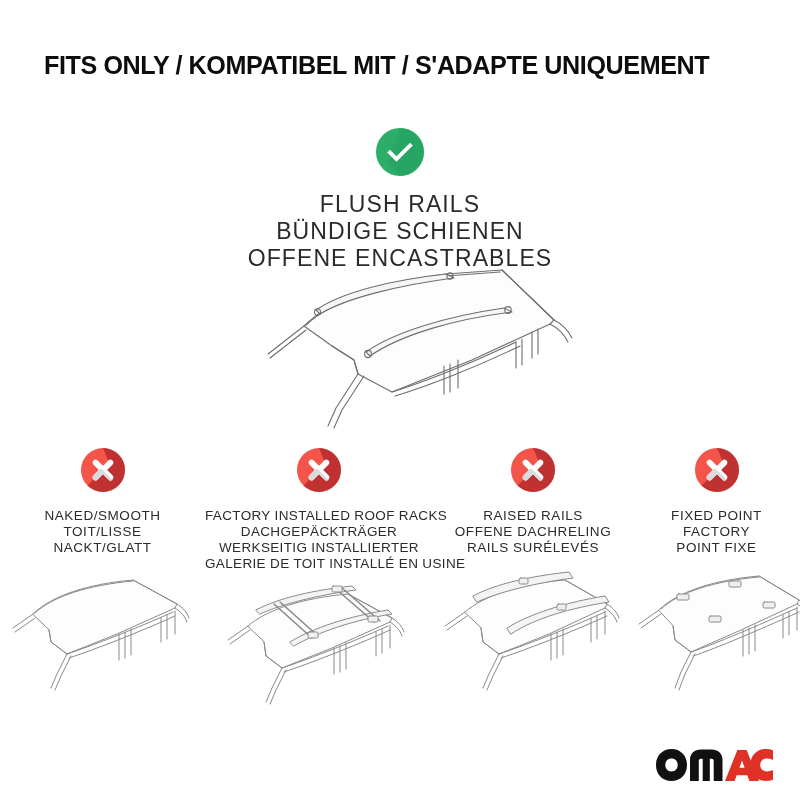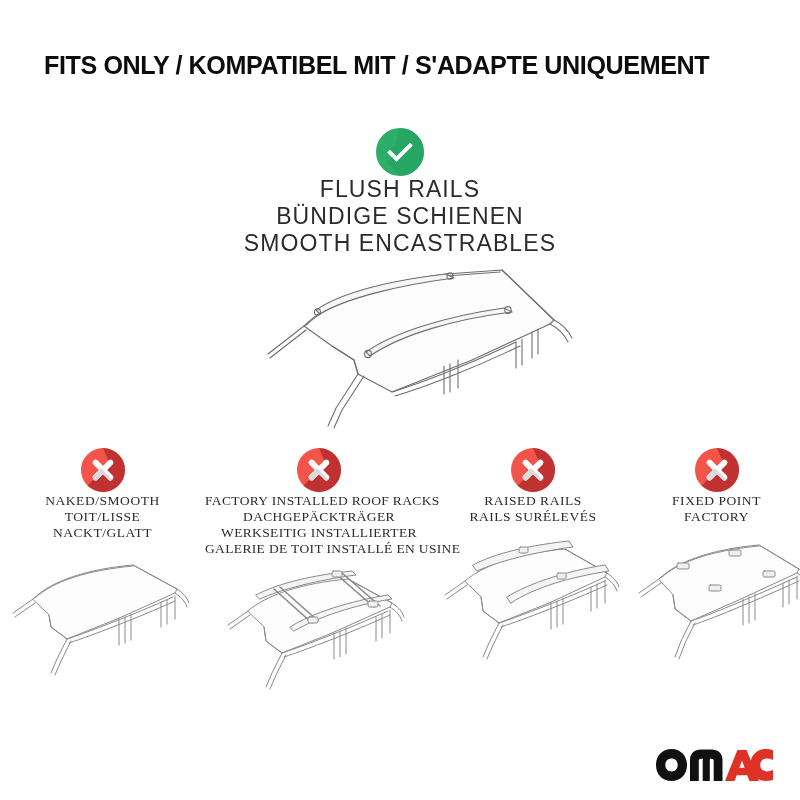--- a/index.html
+++ b/index.html
@@ -40,21 +40,21 @@
   }
   .check-badge {
     width: 48px;
     height: 48px;
     margin: 0 auto;
     position: relative;
   }
   .check-badge svg { display: block; }
 
   #hero-labels {
-    margin-top: 0;
+    margin-top: 15px;
     line-height: 1.17;
   }
   #hero-labels div {
     font-size: 23px;
     font-weight: 400;
     letter-spacing: 1.1px;
     color: #2b2b2b;
   }
 
   
@@ -87,23 +87,22 @@
 
   .x-badge {
     width: 44px;
     height: 44px;
     margin: 0 auto;
     position: relative;
   }
   .x-badge svg { display: block; }
 
   .option-labels {
-    margin-top: 1px;
+    margin-top: 16px;
     line-height: 1.18;
-    font-family: Liberation Serif, serif;
   }
   .option-labels div {
     font-size: 13.5px;
     font-weight: 400;
     letter-spacing: 0.55px;
     color: #2b2b2b;
     white-space: nowrap;
   }
   .col-1 .option-labels div { letter-spacing: 0.35px; }
 
@@ -134,21 +133,21 @@
     <svg viewBox="0 0 48 48" width="48" height="48" aria-hidden="true">
       <circle cx="24" cy="24" r="24" fill="#2CAE68"></circle>
       <path d="M24 0 A24 24 0 0 1 48 24 A24 24 0 0 1 24 48 L10.5 34.5 L19 26 L14 21 L19.5 15.5 Z" fill="#23A05C" opacity="0.55"></path>
       <path d="M11.2 24.4 L13.9 21.7 L20.5 28.3 L34.1 14.7 L36.8 17.4 L20.5 33.7 Z" fill="#ffffff"></path>
     </svg>
   </div>
 
   <div id="hero-labels">
     <div>FLUSH RAILS</div>
     <div>BÜNDIGE SCHIENEN</div>
-    <div>SMOOTH ENCASTRABLES</div>
+    <div>OFFENE ENCASTRABLES</div>
   </div>
 </div>
 
 <div id="hero-illustration">
   <svg viewBox="0 0 348 165" aria-hidden="true">
     <g fill="none" stroke="#6E6E6E" stroke-width="1.1" stroke-linejoin="round" stroke-linecap="round">
 
       <path d="M72 58 C 100 30, 150 14, 214 6 L 270 2 L 322 52 L 318 56 L 240 92 L 160 124 L 126 106 L 122 92 L 100 78 Z" fill="#fdfdfd"></path>
 
       <path d="M74 57 C 102 31, 152 16, 214 8 L 268 4"></path>
@@ -295,20 +294,21 @@
         <g transform="rotate(45 22 22)">
           <rect x="19.1" y="8.6" width="5.8" height="26.8" rx="2.6" fill="#ffffff"></rect>
           <rect x="8.6" y="19.1" width="26.8" height="5.8" rx="2.6" fill="#ffffff"></rect>
           <rect x="22" y="22" width="13.4" height="2.9" rx="1.4" fill="#D9DBDC"></rect>
           <rect x="19.1" y="22" width="5.8" height="13.4" rx="2.6" fill="#D9DBDC"></rect>
         </g>
       </svg>
     </div>
     <div class="option-labels">
       <div>RAISED RAILS</div>
+      <div>OFFENE DACHRELING</div>
       <div>RAILS SURÉLEVÉS</div>
     </div>
     <div class="option-illustration">
       <svg viewBox="0 0 196 128" width="196" height="128" aria-hidden="true">
         <g fill="none" stroke="#8a8a8a" stroke-width="1" stroke-linejoin="round" stroke-linecap="round">
           <path d="M30 48 C 48 32, 84 20, 130 16 L 172 40 L 170 44 L 114 70 L 64 90 L 48 78 L 46 64 Z" fill="#fdfdfd"></path>
           <path d="M30 48 L 10 62"></path>
           <path d="M32 52 L 12 66"></path>
           <path d="M46 64 L 48 78 L 64 90"></path>
           <path d="M130 16 L 172 40"></path>
@@ -344,20 +344,21 @@
           <rect x="19.1" y="8.6" width="5.8" height="26.8" rx="2.6" fill="#ffffff"></rect>
           <rect x="8.6" y="19.1" width="26.8" height="5.8" rx="2.6" fill="#ffffff"></rect>
           <rect x="22" y="22" width="13.4" height="2.9" rx="1.4" fill="#D9DBDC"></rect>
           <rect x="19.1" y="22" width="5.8" height="13.4" rx="2.6" fill="#D9DBDC"></rect>
         </g>
       </svg>
     </div>
     <div class="option-labels">
       <div>FIXED POINT</div>
       <div>FACTORY</div>
+      <div>POINT FIXE</div>
     </div>
     <div class="option-illustration">
       <svg viewBox="0 0 180 128" width="180" height="128" aria-hidden="true">
         <g fill="none" stroke="#8a8a8a" stroke-width="1" stroke-linejoin="round" stroke-linecap="round">
           <path d="M26 46 C 44 28, 80 16, 126 12 L 166 36 L 164 40 L 108 66 L 58 88 L 42 76 L 40 62 Z" fill="#fdfdfd"></path>
           <path d="M28 45 C 46 28, 82 17, 126 13"></path>
           <path d="M26 46 L 6 60"></path>
           <path d="M28 50 L 8 64"></path>
           <path d="M40 62 L 42 76 L 58 88"></path>
           <path d="M126 12 L 166 36"></path>

